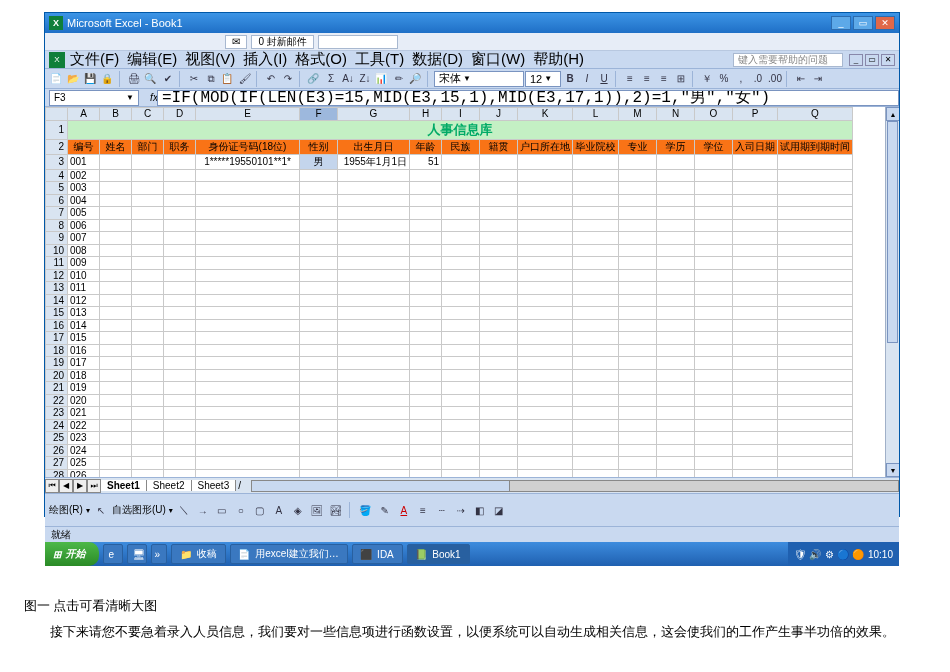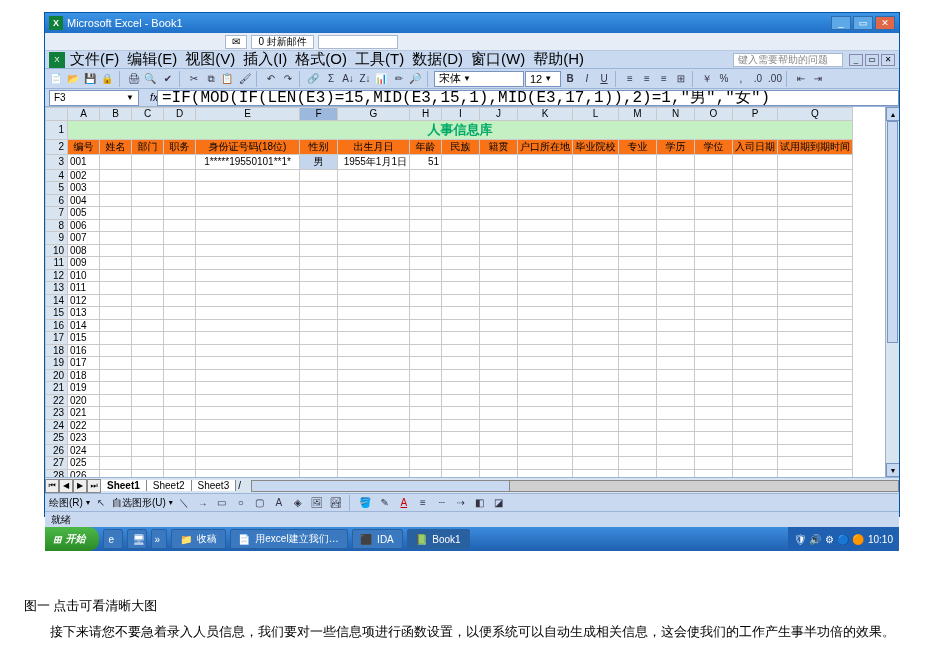--- a/index.html
+++ b/index.html
@@ -45,21 +45,21 @@
 td.right { text-align: right; }
 td.center { text-align: center; }
 .col-F-th { background: #9db8dd !important; }
 .sheet-tabs { height: 16px; background: #d9e4f1; border-top: 1px solid #9cb4d8; display: flex; align-items: center; font-size: 10px; }
 .sheet-tabs .nav { display:flex; }
 .sheet-tabs .nav span { width:14px; height:14px; border:1px solid #888; background:#eee; display:flex; align-items:center; justify-content:center; font-size:8px; }
 .sheet-tabs .tab { padding: 0 6px; border-right: 1px solid #888; background: #fff; }
 .sheet-tabs .tab.active { font-weight: bold; }
 .sheet-tabs .scroll { flex:1; background:#d0d0d0; margin-left:8px; height:12px; border:1px solid #888; position:relative; }
 .sheet-tabs .thumb { position:absolute; left:0; width:40%; height:100%; background:#c9d9f0; border-right:1px solid #888; }
-.drawbar { height: 18px; background: #c9d9f0; border-top:1px solid #9cb4d8; display:flex; align-items:center; padding:8px 4px; gap:3px; font-size:10px; }
+.drawbar { height: 18px; background: #c9d9f0; border-top:1px solid #9cb4d8; display:flex; align-items:center; padding:16px 4px; gap:3px; font-size:10px; }
 .statusbar { height: 16px; background: #c9d9f0; border-top:1px solid #9cb4d8; display:flex; align-items:center; padding:0 6px; font-size:10px; }
 .taskbar { height: 24px; background: linear-gradient(#3d8cde,#1f60b0); display:flex; align-items:center; color:#fff; font-size:10px; }
 .startbtn { height:24px; padding:0 14px 0 8px; background: linear-gradient(#4db848,#2a8a26); display:flex; align-items:center; gap:4px; border-radius:0 10px 10px 0; font-style:italic; font-weight:bold; }
 .taskitem { height:20px; padding:0 8px; margin-left:4px; background:#3a78c0; border:1px solid #2860a0; display:flex; align-items:center; gap:4px; border-radius:2px; }
 .tray { margin-left:auto; display:flex; align-items:center; gap:3px; padding:0 6px; background:#1f60b0; height:24px; }
 .caption { position:absolute; left:24px; top:596px; font-size:13px; font-family:"SimSun",serif; }
 .caption p { margin-bottom: 6px; line-height:1.5; }
 .vscroll { position:absolute; right:0; top:0; width:14px; height:100%; background:#d9e4f1; border-left:1px solid #a0b0c8; }
 .vscroll .thumb { position:absolute; top:14px; left:1px; right:1px; height:60%; background:#c9d9f0; border:1px solid #7a94c0; }
 .vscroll .arr { position:absolute; left:0; width:14px; height:14px; background:#c9d9f0; border:1px solid #7a94c0; display:flex; align-items:center; justify-content:center; font-size:7px; }

